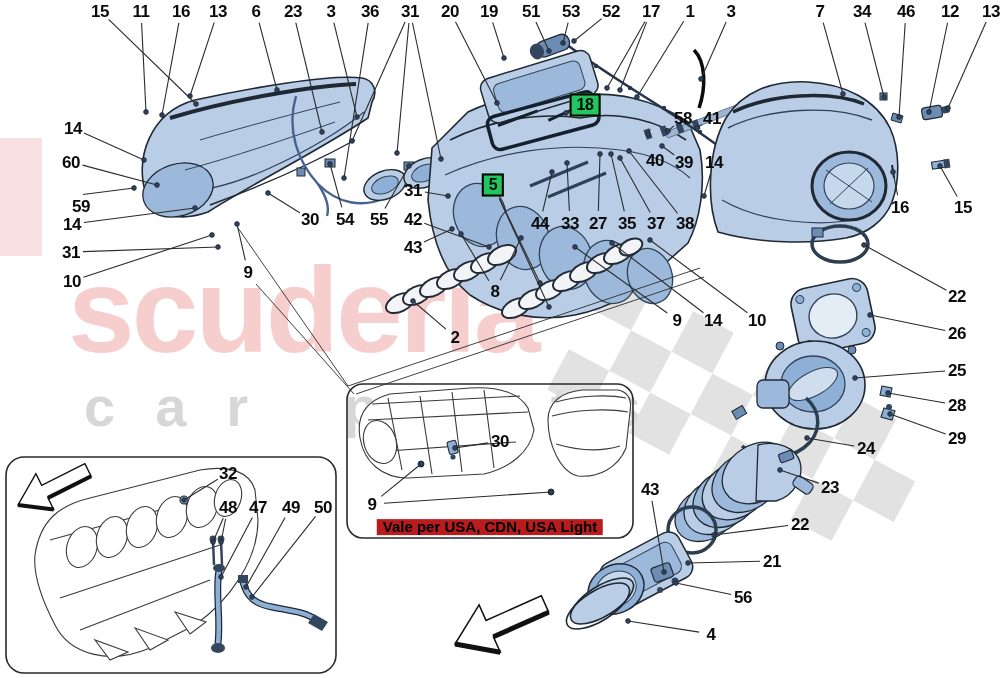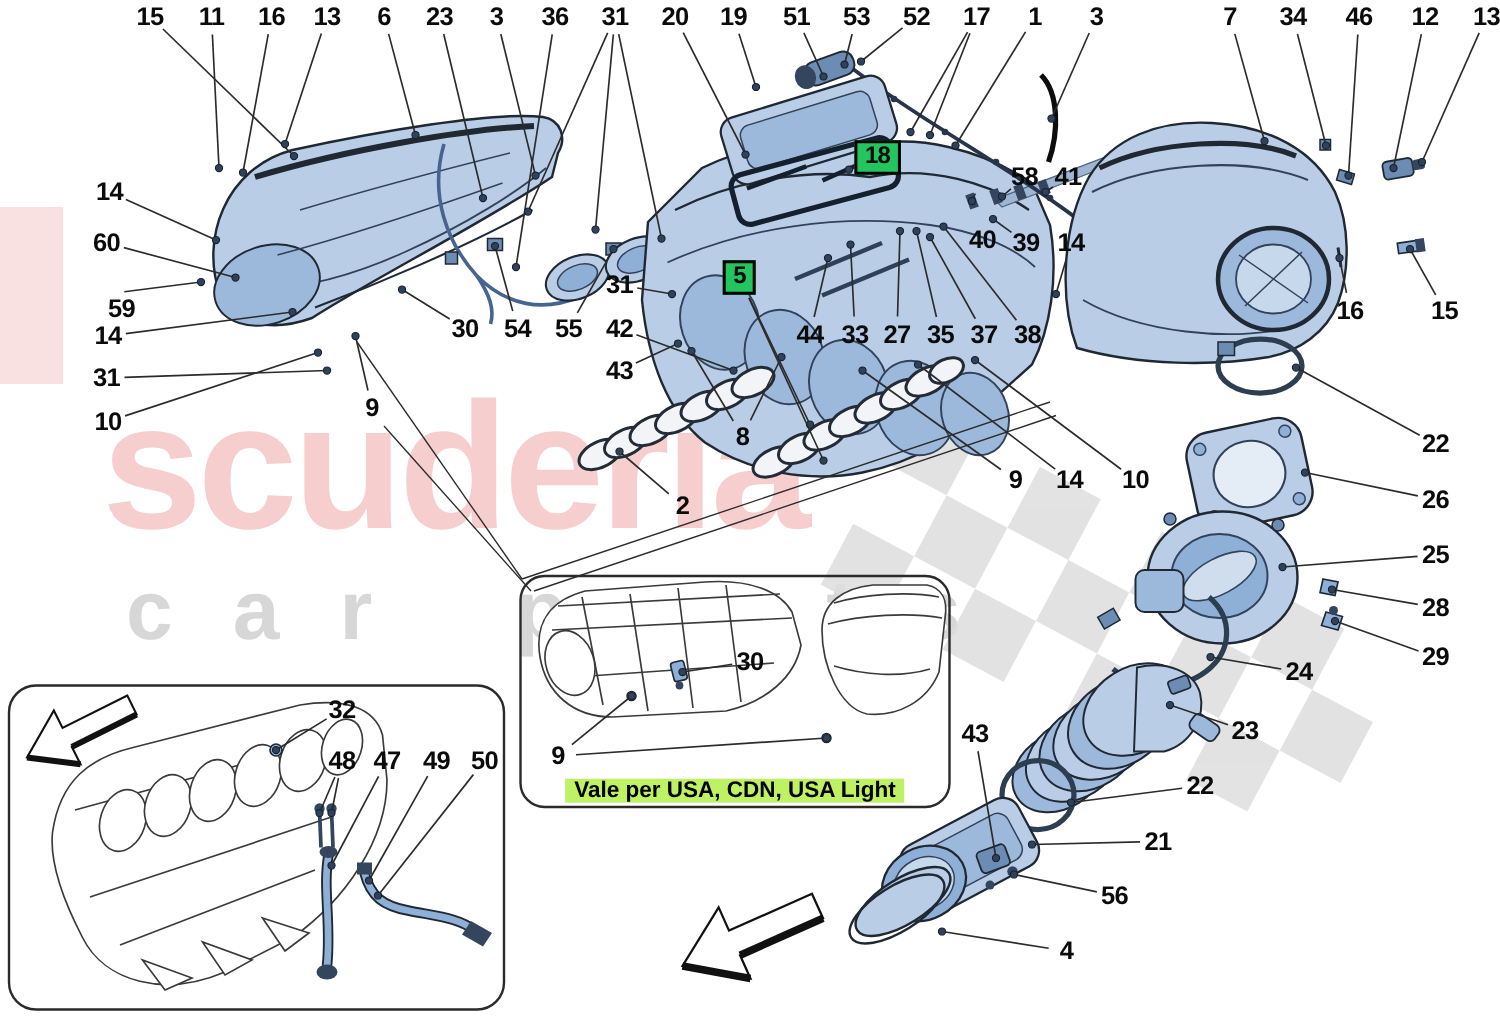--- a/index.html
+++ b/index.html
@@ -4,21 +4,21 @@
 <style>
   html,body{margin:0;padding:0;background:#fff;}
   #stage{position:relative;width:1000px;height:678px;background:#ffffff;overflow:hidden;
          font-family:"Liberation Sans",sans-serif;}
   #stage svg{position:absolute;left:0;top:0;}
   #label-layer{position:absolute;left:0;top:0;width:1000px;height:678px;}
   .callout{position:absolute;transform:translate(-50%,-50%);font-weight:bold;font-size:17px;
            color:#0b0b0b;letter-spacing:-0.5px;white-space:nowrap;line-height:1;}
   .callout.boxed{border:2px solid #000;background:#22c55e;padding:1px 5px 2px 5px;font-size:16px;}
   .caption{position:absolute;transform:translate(-50%,-50%);font-weight:bold;font-size:15px;
-           color:#000;background:#bef264;padding:0 6px;white-space:nowrap;line-height:1.05;}
+           color:#000;background:#b91c1c;padding:0 6px;white-space:nowrap;line-height:1.05;}
 </style>
 </head>
 <body>
 
 <div id="stage">
 <svg width="1000" height="678" viewBox="0 0 1000 678">
 
   <g>
     <rect x="0" y="138" width="42" height="118" fill="rgba(231,104,104,0.20)"></rect>
     <text x="68" y="352" font-size="120" font-weight="bold" letter-spacing="-3" fill="rgba(231,104,104,0.32)">scuderia</text>

